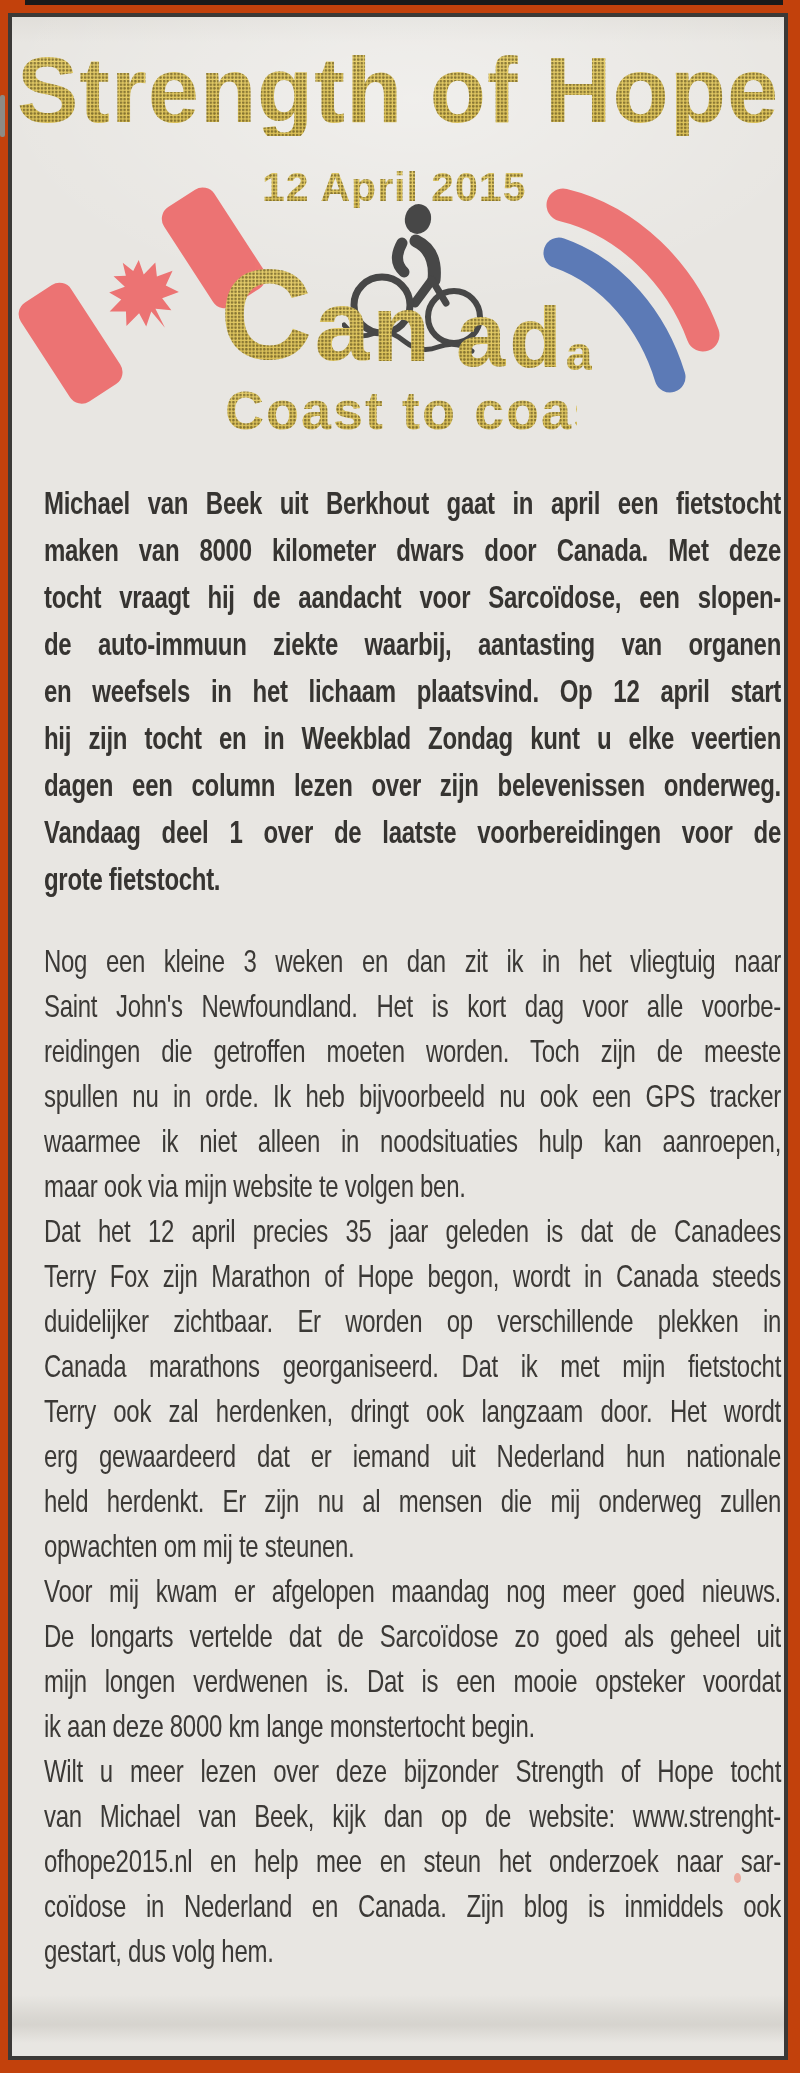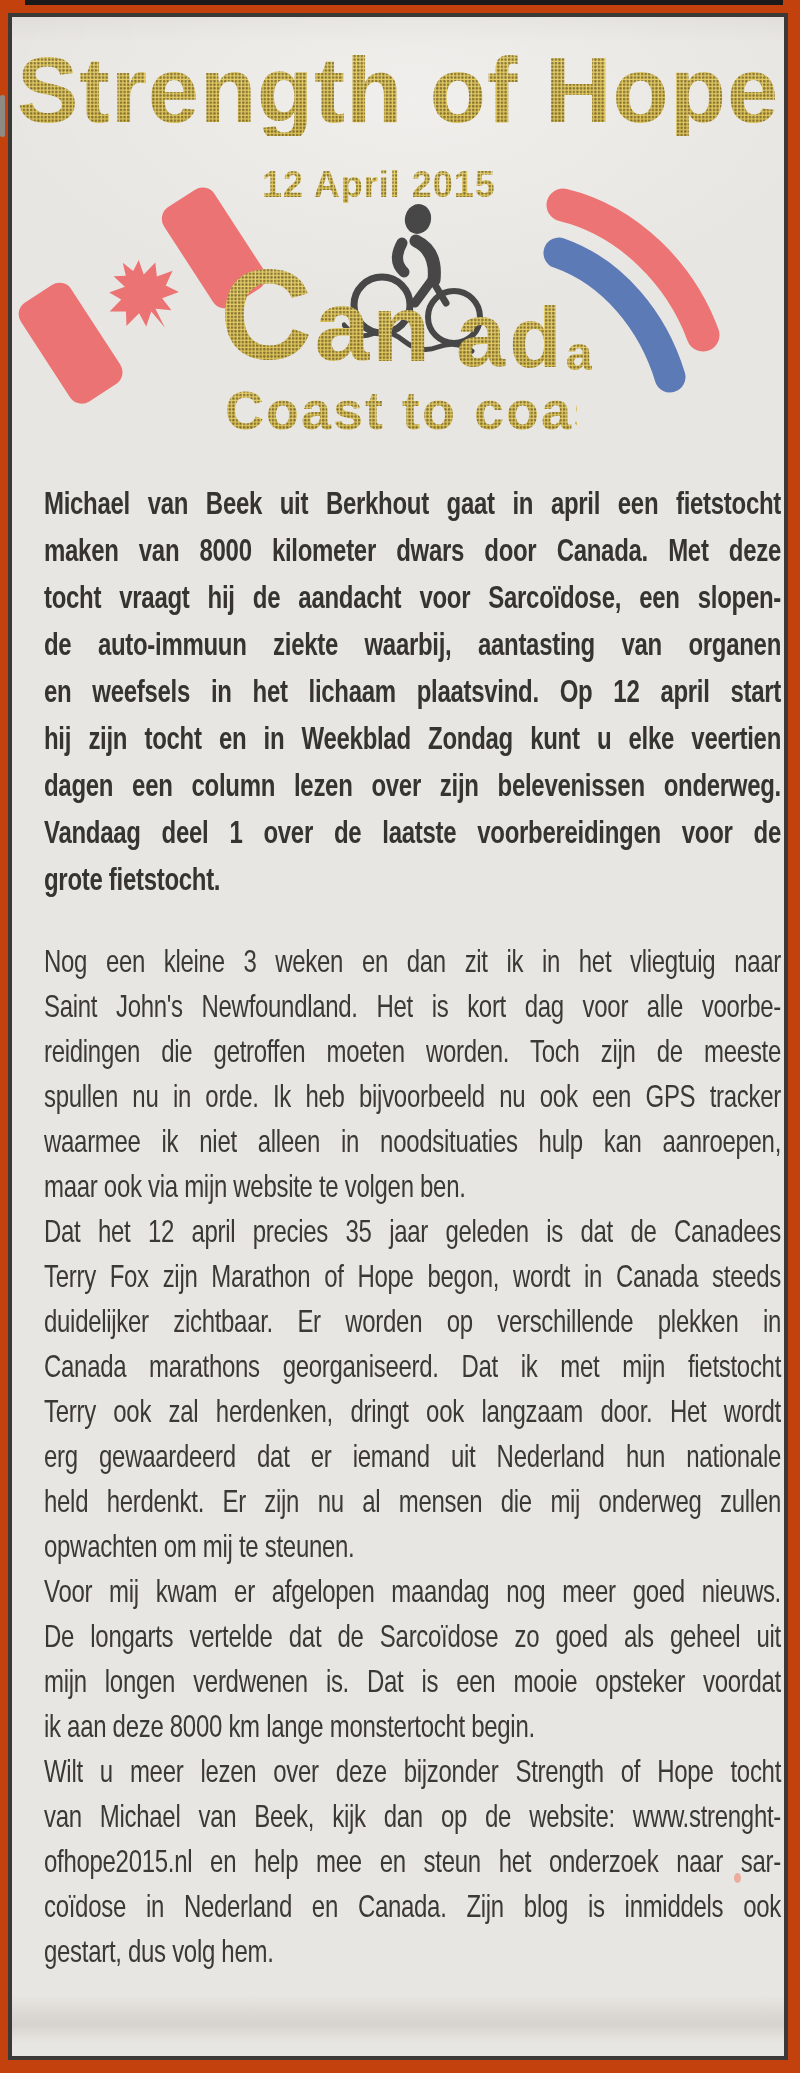--- a/index.html
+++ b/index.html
@@ -14,21 +14,21 @@
            radial-gradient(ellipse 600px 300px at 52% 4%, rgba(255,255,255,0.35), rgba(255,255,255,0) 70%),
            linear-gradient(180deg, rgba(160,155,145,0.10) 0, rgba(160,155,145,0) 26px);}
   
   .halftone{color:#d9c05a;
     background-image:radial-gradient(circle at 1.2px 1.2px, rgba(58,46,10,0.55) 0.9px, rgba(58,46,10,0) 1.7px),
                      linear-gradient(180deg,#e9d272 0%,#ddc258 100%);
     background-size:3.6px 3.6px,100% 100%;
     -webkit-background-clip:text;background-clip:text;-webkit-text-fill-color:transparent;}
   .title{position:absolute;left:0;top:27px;width:772px;text-align:center;
          font-size:92px;font-weight:bold;letter-spacing:1px;line-height:1;white-space:nowrap;}
-  .date{position:absolute;left:250px;top:150px;font-size:36px;font-weight:bold;
+  .date{position:absolute;left:250px;top:150px;font-size:41px;font-weight:bold;
         letter-spacing:1px;line-height:1;white-space:nowrap;}
   .ca-flag{position:absolute;left:2px;top:158px;}
   .cyclist{position:absolute;left:330px;top:176px;}
   .nl-flag{position:absolute;left:525px;top:108px;}
   .canada-logo{position:absolute;left:208px;top:234px;display:flex;align-items:baseline;
                line-height:1;white-space:nowrap;z-index:3;}
   .cl{display:inline-block;font-weight:bold;}
   .L0{font-size:128px;}
   .L1{font-size:100px;transform:translateY(1px);margin-left:2px;}
   .L2{font-size:95px;transform:translateY(2px);margin-left:2px;}

